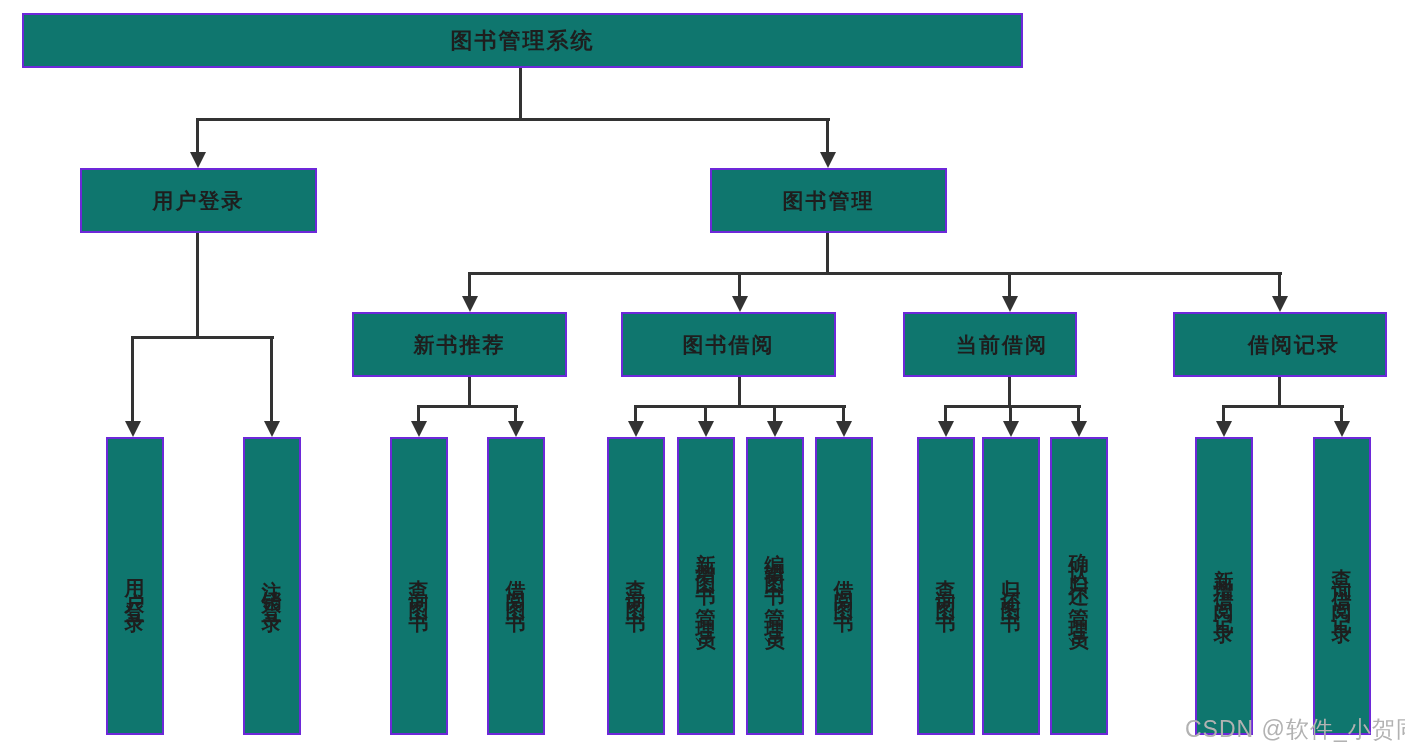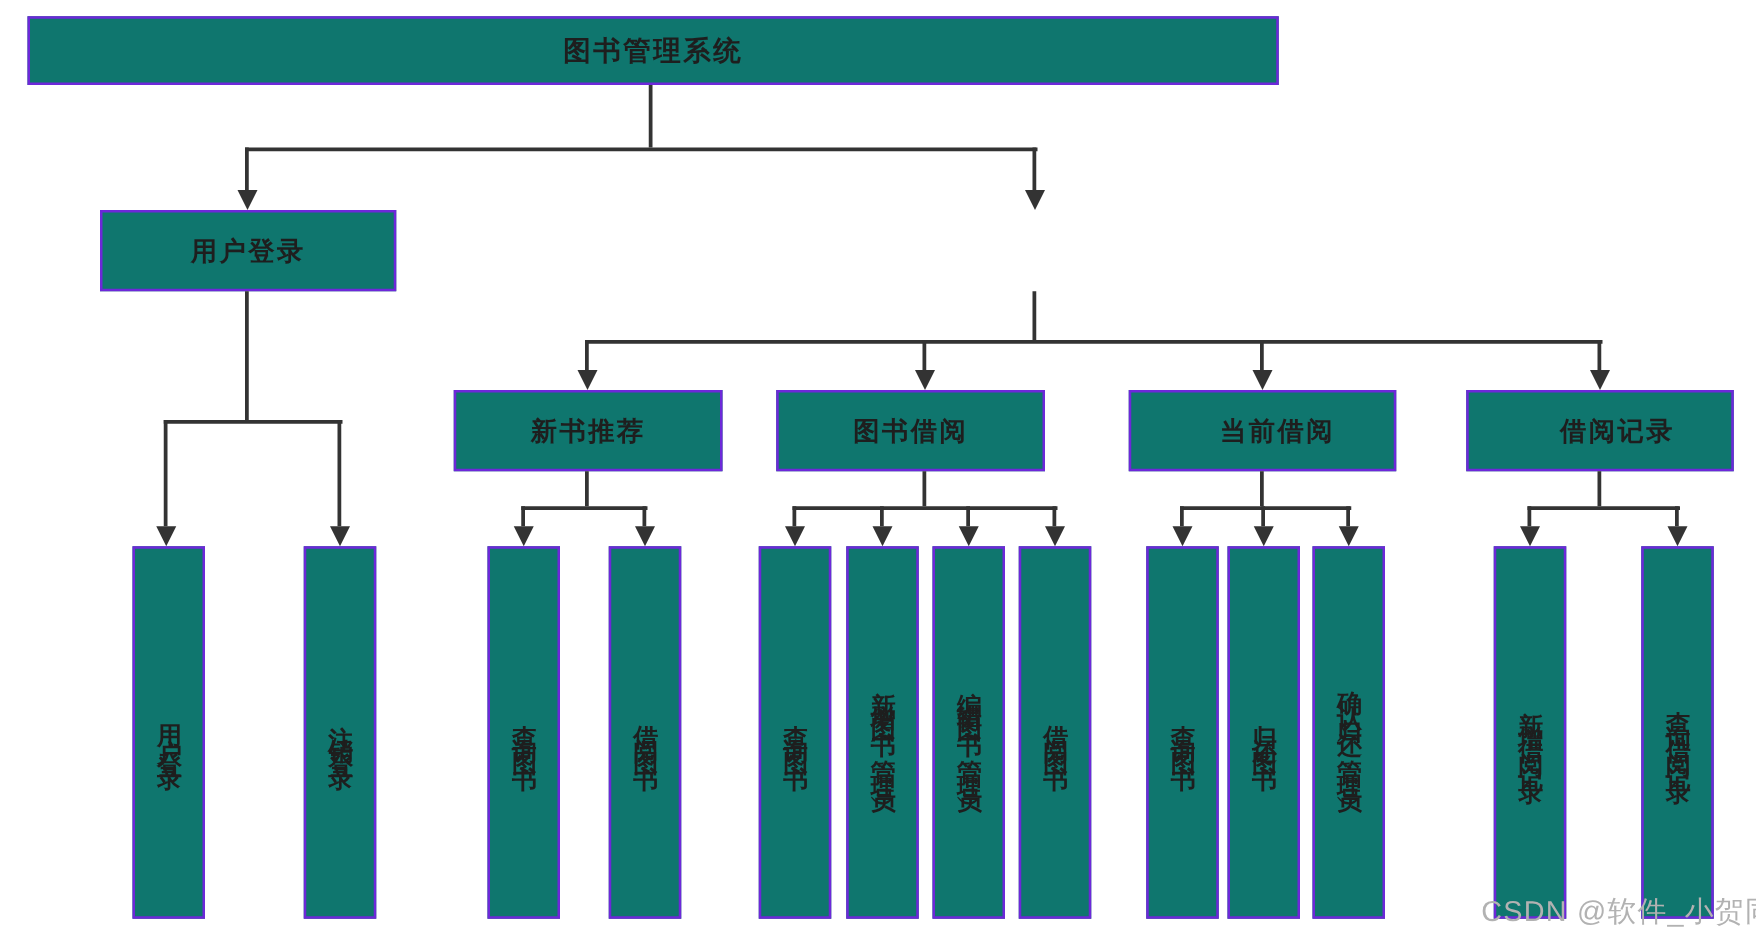--- a/index.html
+++ b/index.html
@@ -41,42 +41,43 @@
   <div class="box root">图书管理系统</div>
 
   <div class="line v" style="left:519px;top:68px;height:50px;"></div>
   <div class="line h" style="left:196px;top:118px;width:634px;"></div>
   <div class="line v" style="left:196px;top:118px;height:34px;"></div>
   <div class="arrow" style="left:190px;top:152px;"></div>
   <div class="line v" style="left:826px;top:118px;height:34px;"></div>
   <div class="arrow" style="left:820px;top:152px;"></div>
 
   <div class="box l2" style="left:80px;">用户登录</div>
+  <div class="box l2" style="left:710px;">图书管理</div>
 
   <div class="line v" style="left:196px;top:233px;height:103px;"></div>
   <div class="line h" style="left:131px;top:336px;width:143px;"></div>
   <div class="line v" style="left:131px;top:336px;height:85px;"></div>
   <div class="arrow" style="left:125px;top:421px;"></div>
   <div class="line v" style="left:270px;top:336px;height:85px;"></div>
   <div class="arrow" style="left:264px;top:421px;"></div>
 
   <div class="line v" style="left:826px;top:233px;height:39px;"></div>
   <div class="line h" style="left:468px;top:272px;width:814px;"></div>
   <div class="line v" style="left:468px;top:272px;height:24px;"></div>
   <div class="arrow" style="left:462px;top:296px;"></div>
   <div class="line v" style="left:738px;top:272px;height:24px;"></div>
   <div class="arrow" style="left:732px;top:296px;"></div>
   <div class="line v" style="left:1008px;top:272px;height:24px;"></div>
   <div class="arrow" style="left:1002px;top:296px;"></div>
   <div class="line v" style="left:1278px;top:272px;height:24px;"></div>
   <div class="arrow" style="left:1272px;top:296px;"></div>
 
-  <div class="box l3" style="left:363px;">新书推荐</div>
+  <div class="box l3" style="left:352px;">新书推荐</div>
   <div class="box l3" style="left:621px;">图书借阅</div>
-  <div class="box l3" style="left:903px;width:214px;padding-left:24px;">当前借阅</div>
+  <div class="box l3" style="left:903px;width:174px;padding-left:24px;">当前借阅</div>
   <div class="box l3" style="left:1173px;width:214px;padding-left:28px;">借阅记录</div>
 
   <div class="line v" style="left:468px;top:377px;height:28px;"></div>
   <div class="line h" style="left:417px;top:405px;width:101px;"></div>
   <div class="line v" style="left:417px;top:405px;height:16px;"></div>
   <div class="arrow" style="left:411px;top:421px;"></div>
   <div class="line v" style="left:514px;top:405px;height:16px;"></div>
   <div class="arrow" style="left:508px;top:421px;"></div>
 
   <div class="line v" style="left:738px;top:377px;height:28px;"></div>

